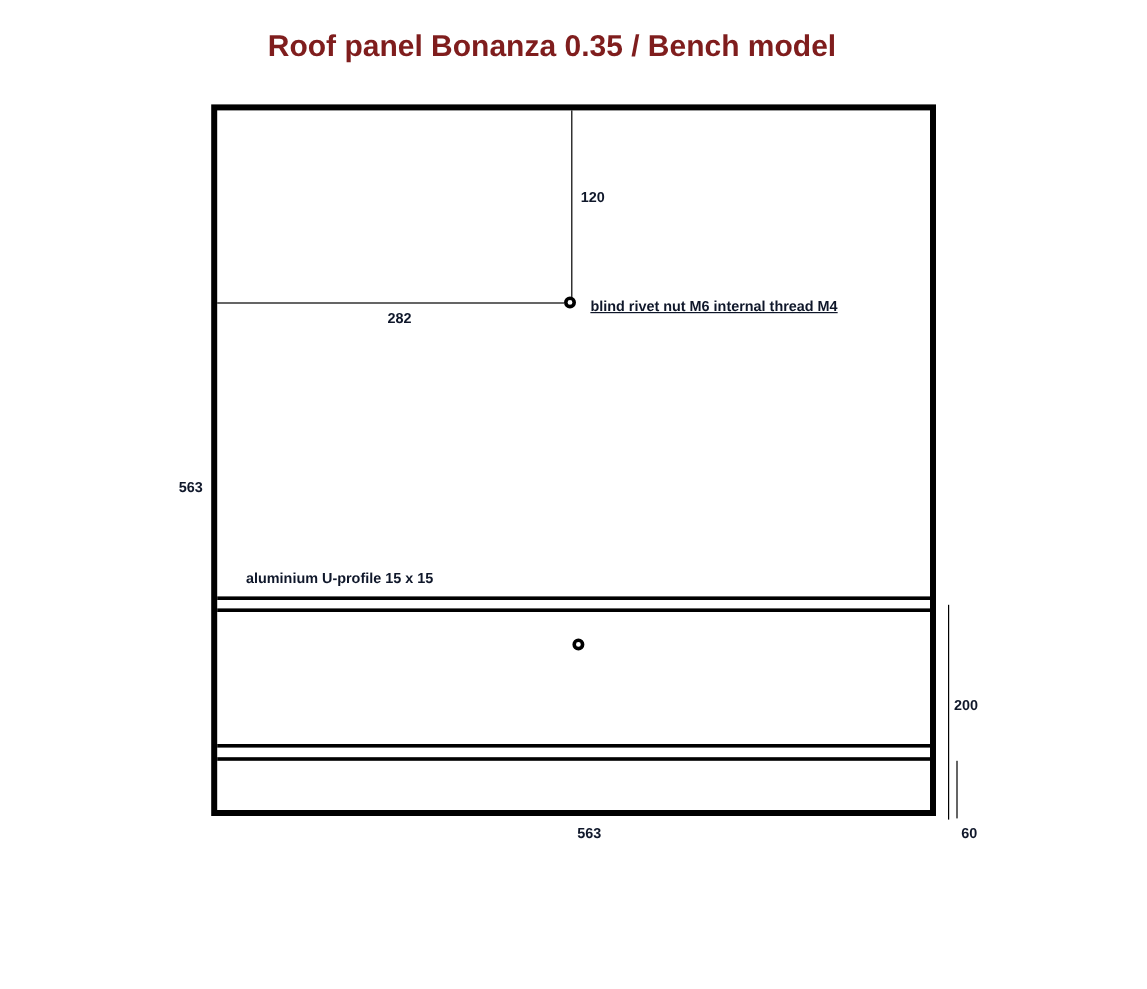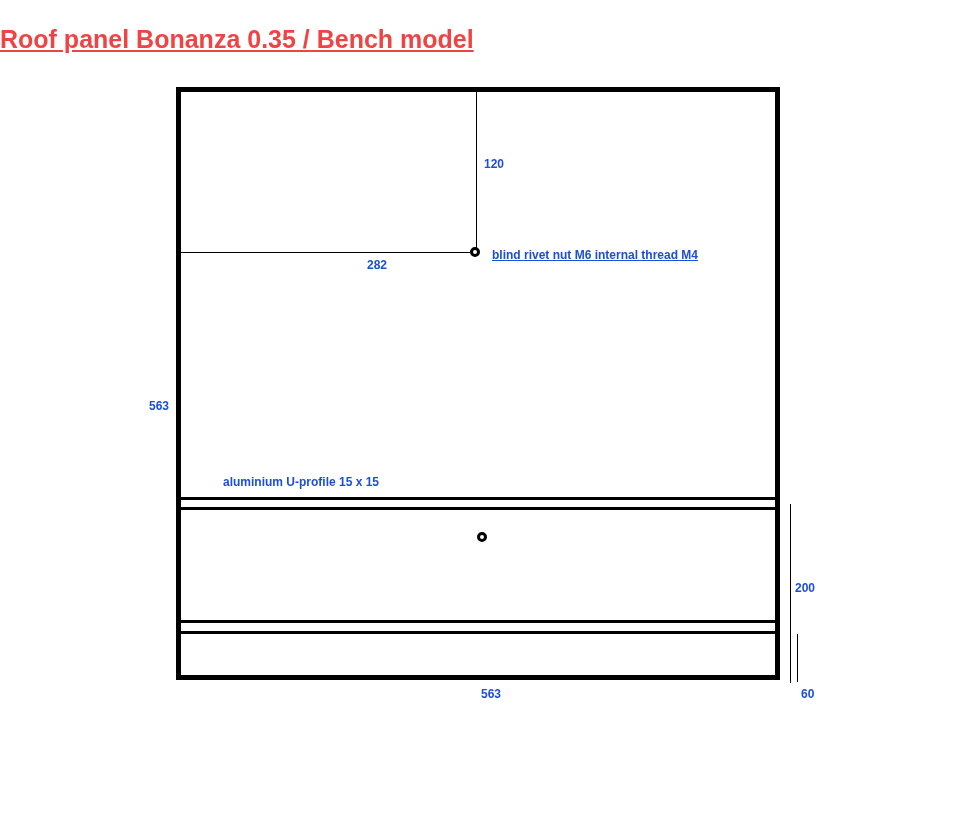--- a/index.html
+++ b/index.html
@@ -13,33 +13,32 @@
     height: 824px;
     background: #ffffff;
     font-family: "Liberation Sans", sans-serif;
     overflow: hidden;
   }
   .title {
     position: absolute;
     left: 0;
     top: 25px;
     width: 920px;
-    text-align: left;
+    text-align: center;
     font-size: 25px;
     font-weight: bold;
-    color: #ef4444;
+    color: #7f1d1d;
     letter-spacing: 0px;
-    text-decoration: underline;
   }
   .label {
     position: absolute;
     font-size: 12px;
     font-weight: bold;
     line-height: 14px;
-    color: #1d4ed8;
+    color: #0f172a;
     white-space: nowrap;
   }
   .panel-outline {
     position: absolute;
     left: 176px;
     top: 87px;
     width: 604px;
     height: 593px;
     border: 5px solid #000000;
     box-sizing: border-box;
@@ -76,29 +75,29 @@
 <div id="diagram-canvas">
 
   <div class="title">Roof panel Bonanza 0.35 / Bench model</div>
 
   <div class="panel-outline"></div>
 
   <div class="vline" style="left:476px; top:92px; height:156px;"></div>
   <span class="label" style="left:484px; top:157px;">120</span>
 
   <div class="thin-hline" style="left:181px; top:252px; width:289px;"></div>
-  <span class="label" style="left:323px; top:258px;margin-left:44px;">282</span>
+  <span class="label" style="left:323px; top:258px;">282</span>
 
   <div class="rivet" style="left:470px; top:247px;"></div>
 
   <span class="label" style="left:492px; top:248px;text-decoration:underline;">blind rivet nut M6 internal thread M4</span>
 
   <span class="label" style="left:149px; top:399px;">563</span>
 
-  <span class="label" style="left:223px; top:475px;">aluminium U-profile 15 x 15</span>
+  <span class="label" style="left:205px; top:475px;">aluminium U-profile 15 x 15</span>
 
   <div class="hline" style="left:181px; top:497px; width:594px;"></div>
   <div class="hline" style="left:181px; top:507px; width:594px;"></div>
 
   <div class="rivet" style="left:477px; top:532px;"></div>
 
   <div class="hline" style="left:181px; top:620px; width:594px;"></div>
   <div class="hline" style="left:181px; top:631px; width:594px;"></div>
 
   <div class="vline" style="left:790px; top:504px; height:179px;"></div>

